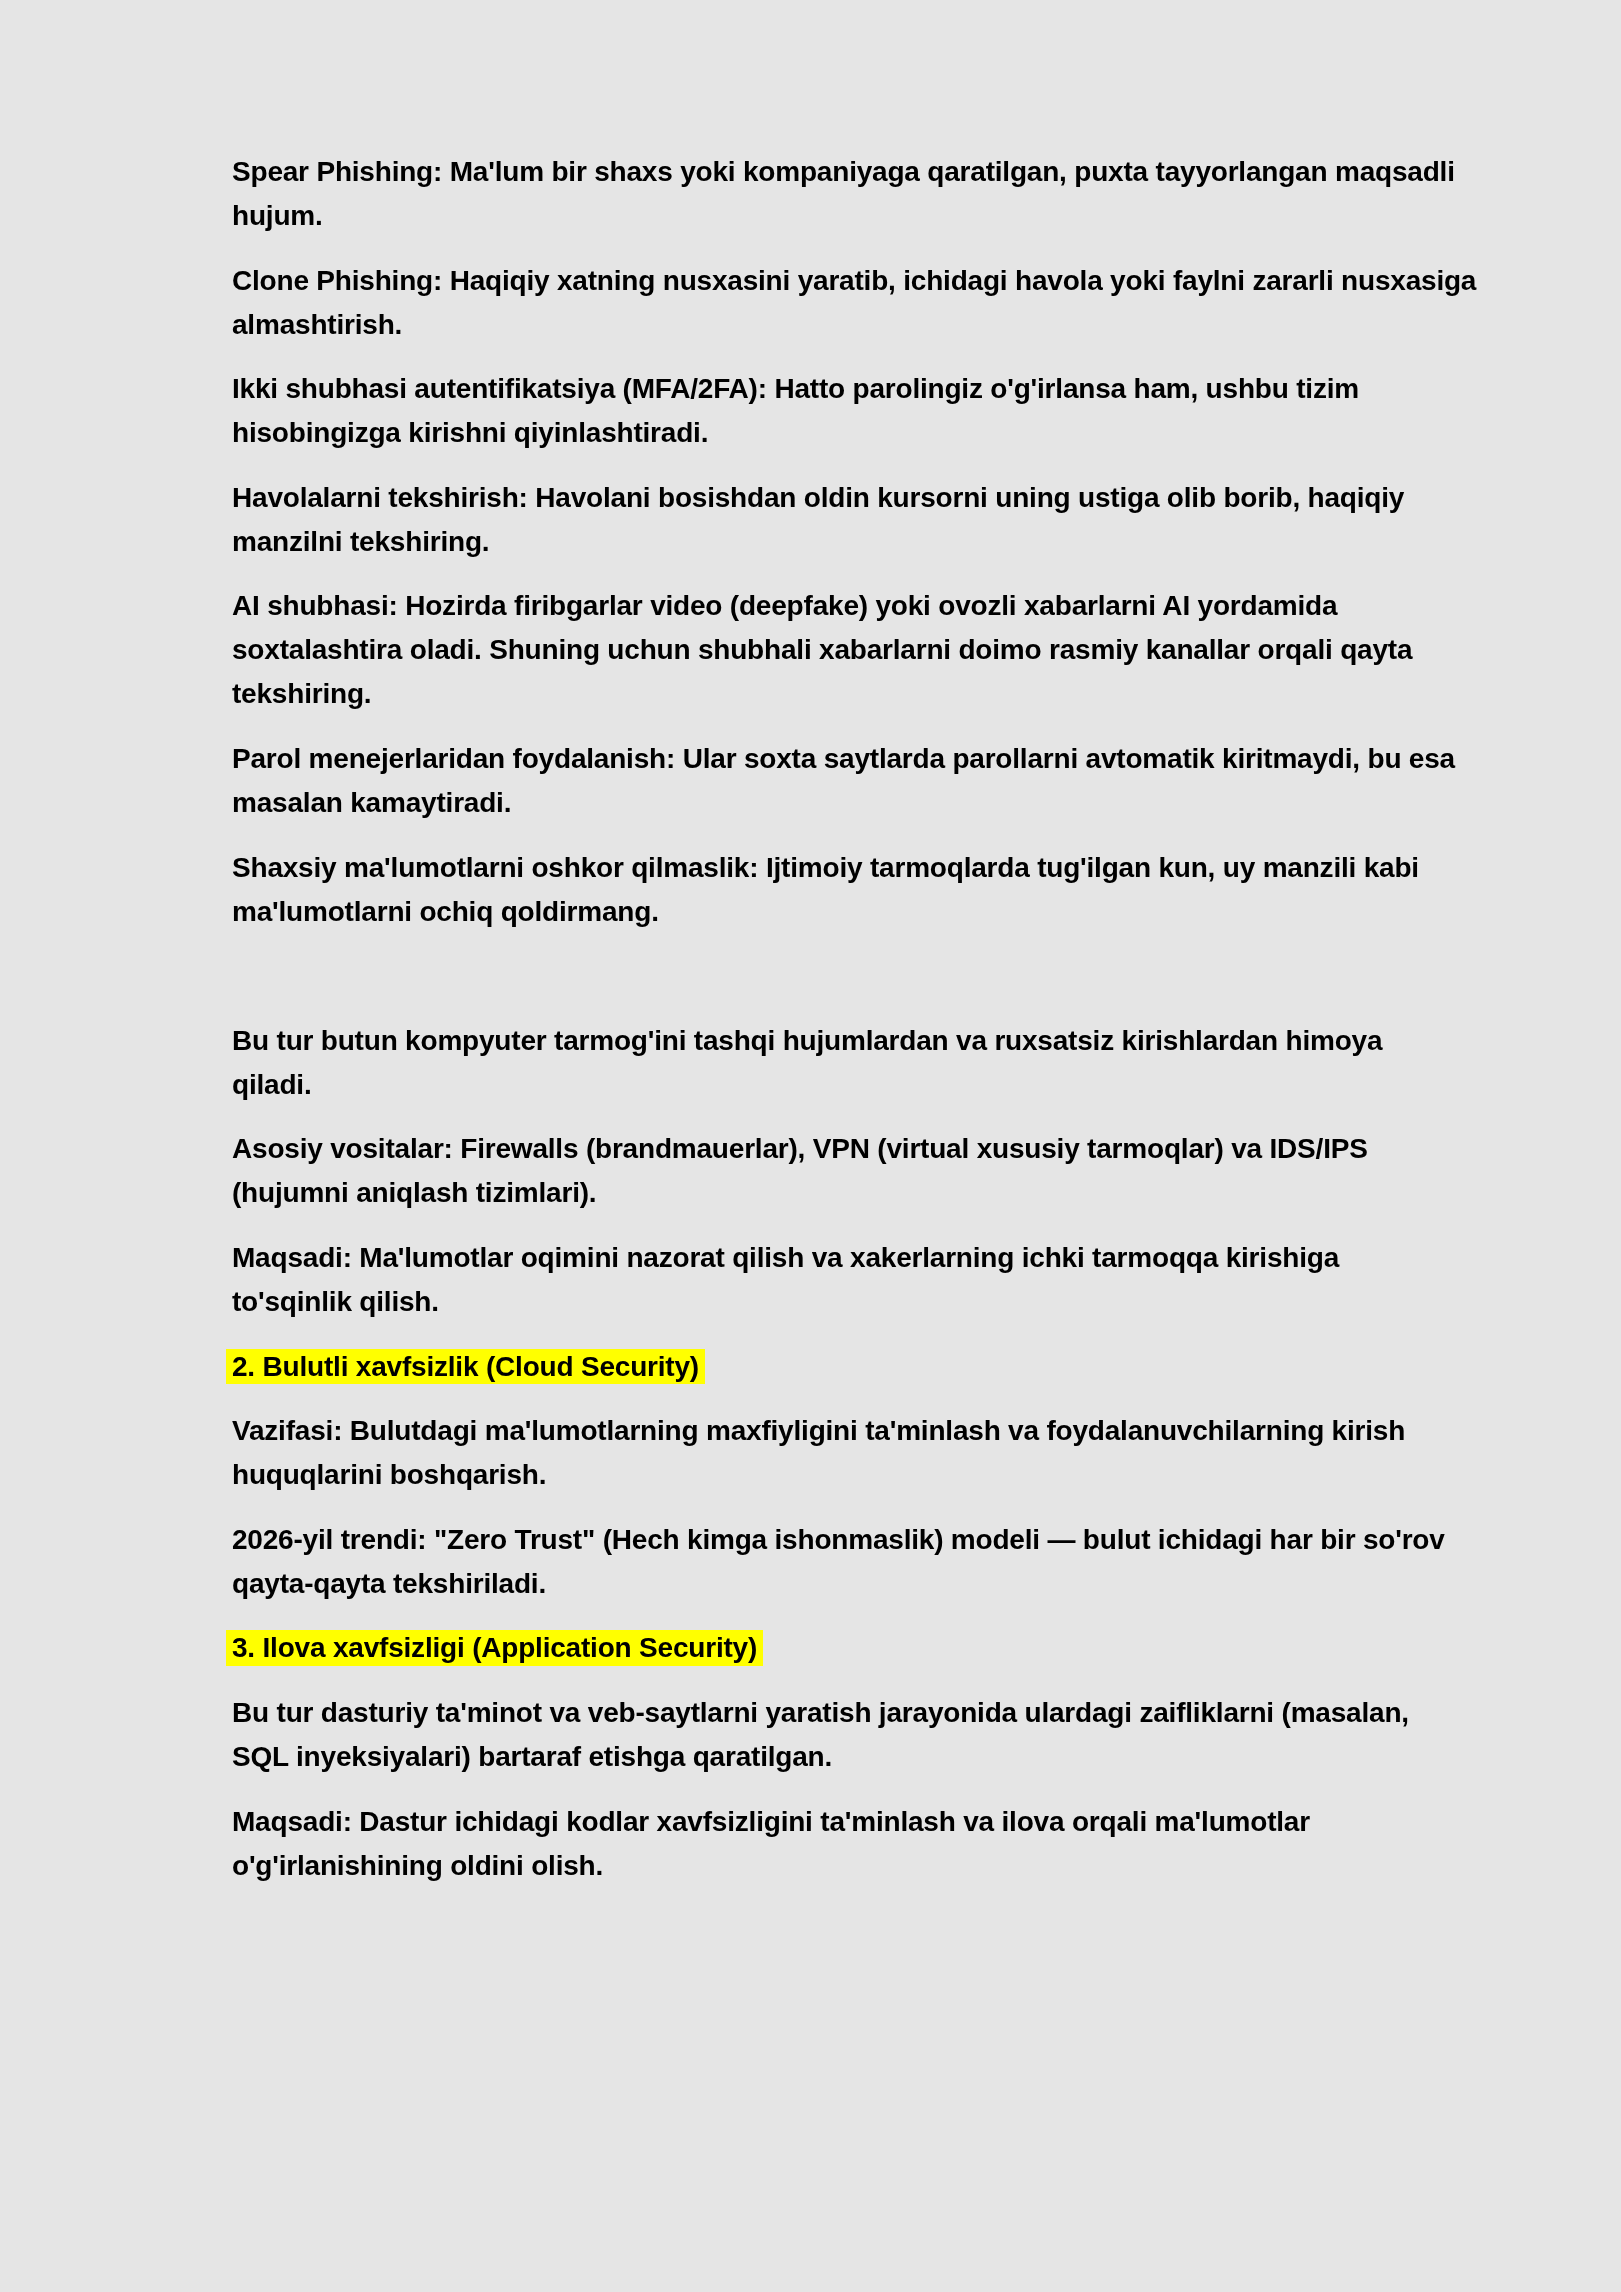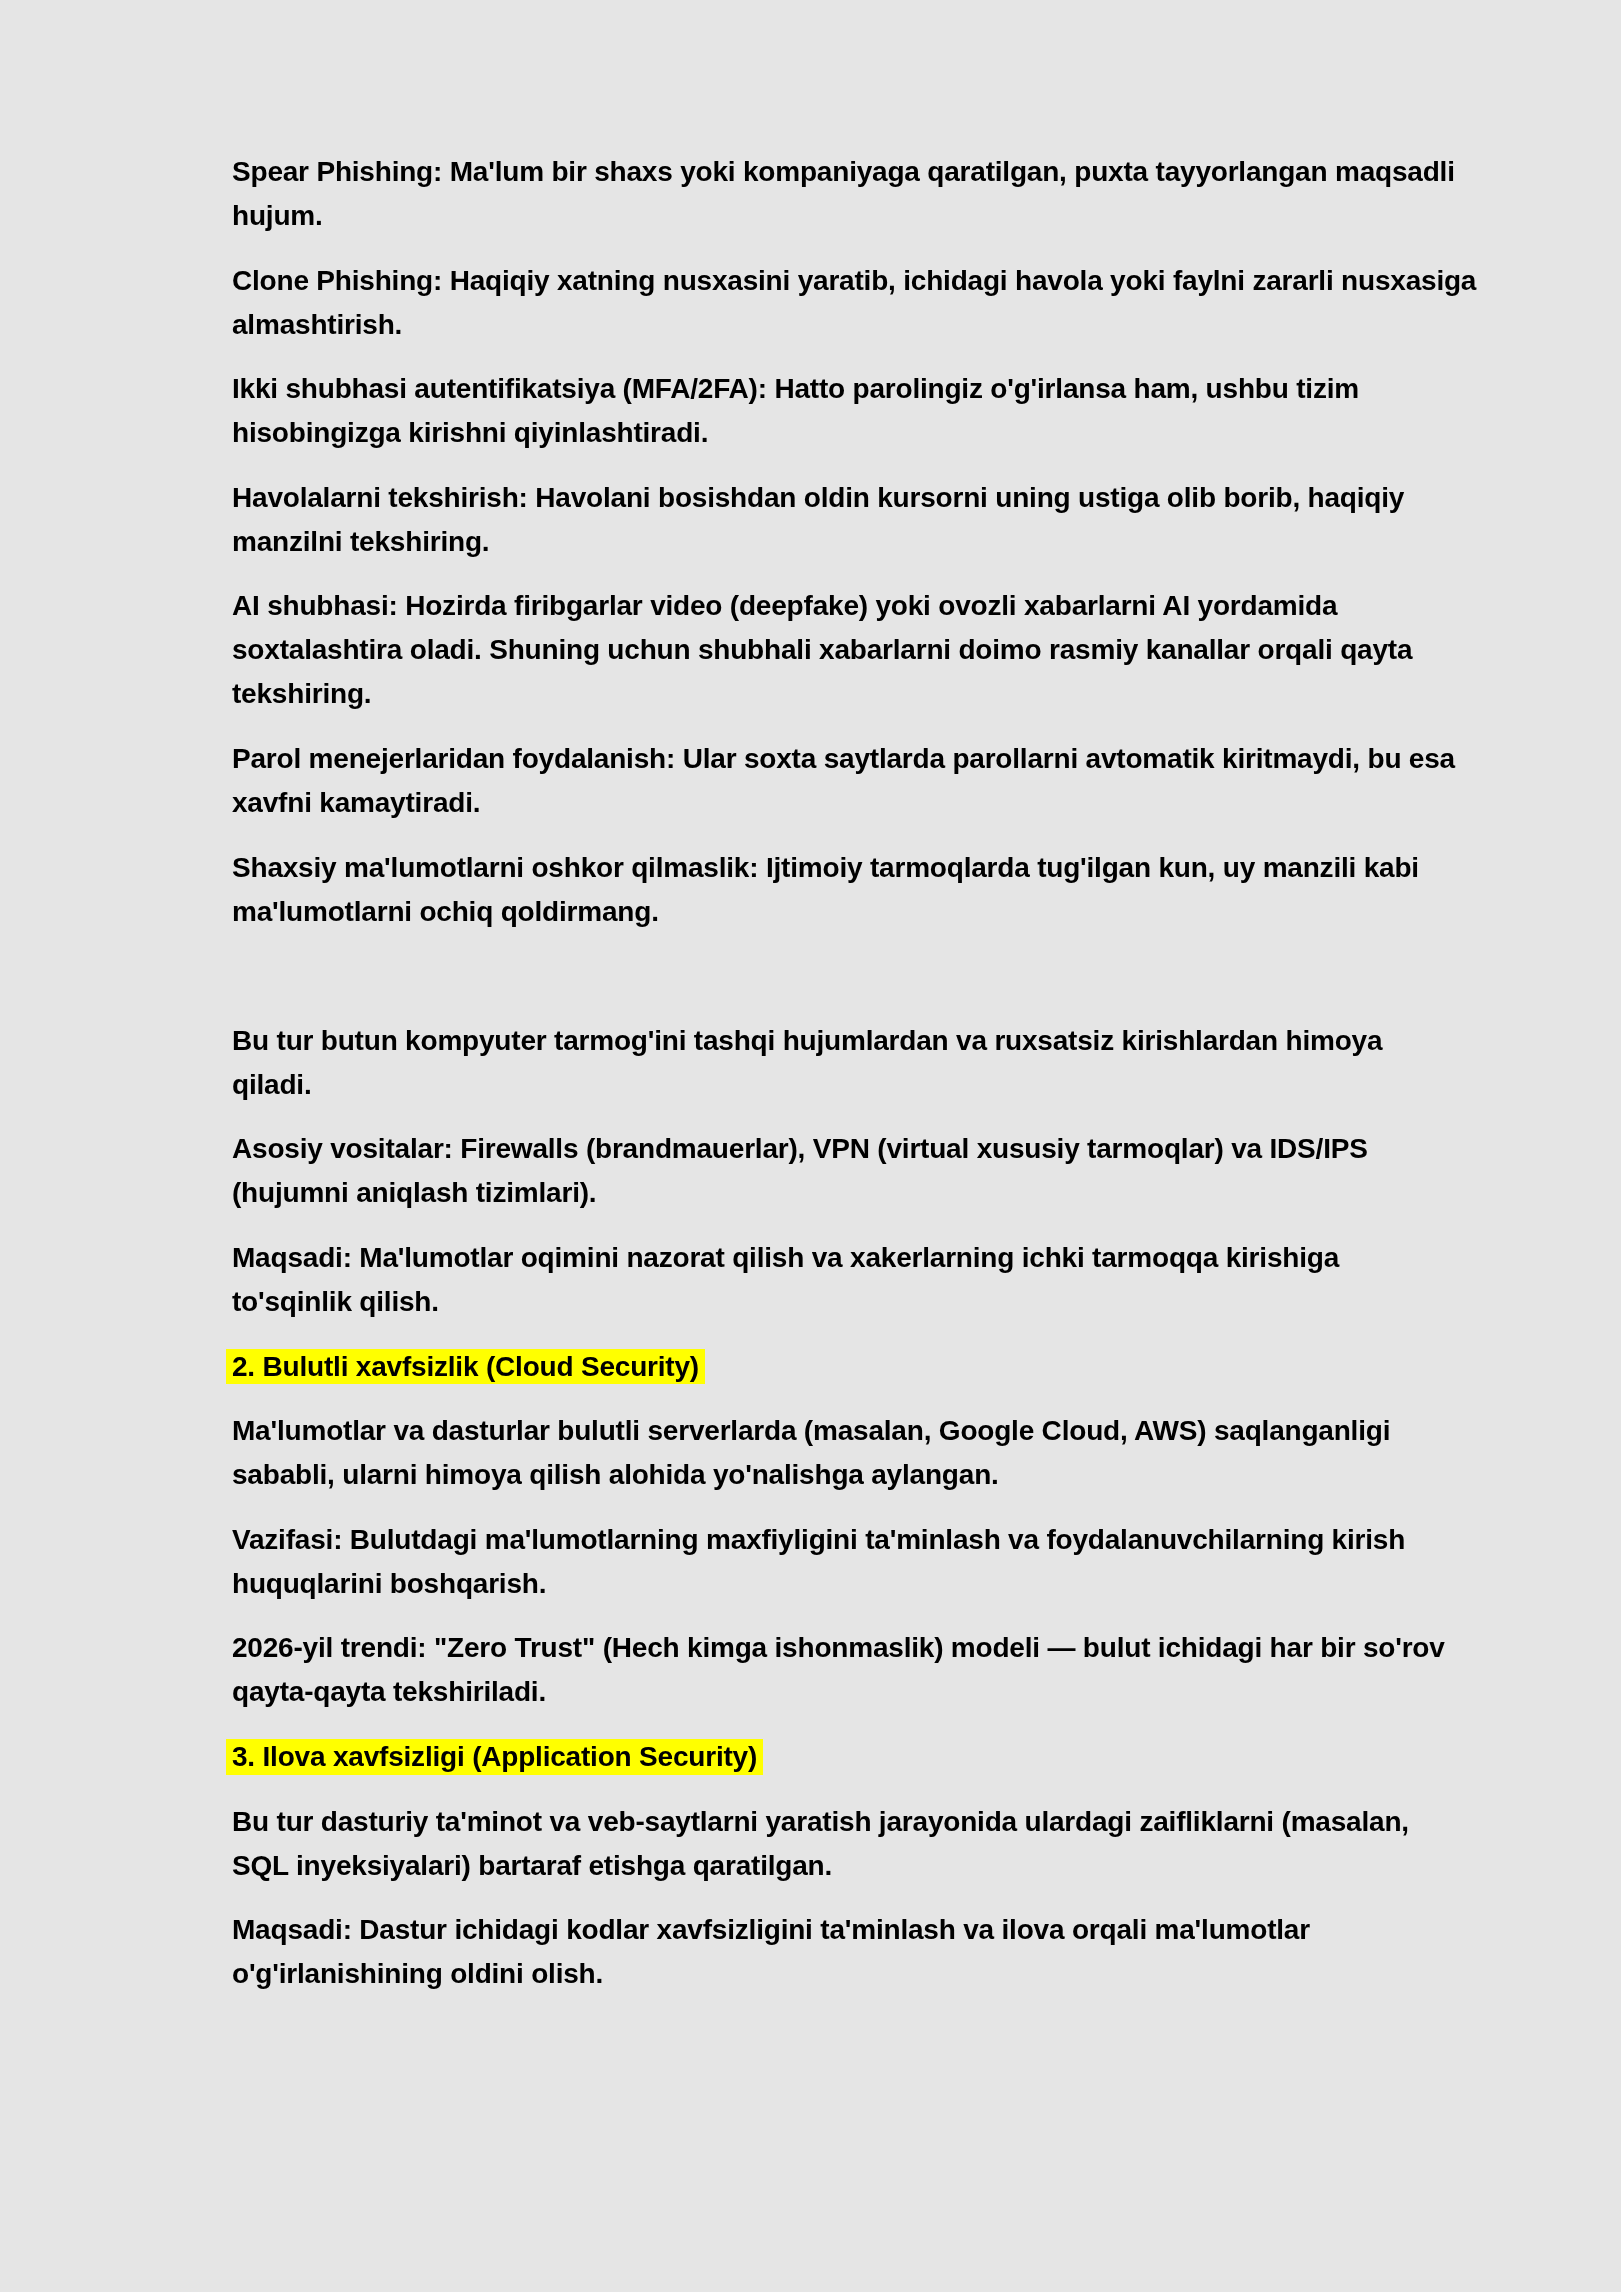--- a/index.html
+++ b/index.html
@@ -60,21 +60,21 @@
         <div class="line">Havolalarni tekshirish: Havolani bosishdan oldin kursorni uning ustiga olib borib, haqiqiy</div>
         <div class="line">manzilni tekshiring.</div>
       </div>
       <div class="para">
         <div class="line">AI shubhasi: Hozirda firibgarlar video (deepfake) yoki ovozli xabarlarni AI yordamida</div>
         <div class="line">soxtalashtira oladi. Shuning uchun shubhali xabarlarni doimo rasmiy kanallar orqali qayta</div>
         <div class="line">tekshiring.</div>
       </div>
       <div class="para">
         <div class="line">Parol menejerlaridan foydalanish: Ular soxta saytlarda parollarni avtomatik kiritmaydi, bu esa</div>
-        <div class="line">xavfni kamaytiradi.</div>
+        <div class="line">masalan kamaytiradi.</div>
       </div>
       <div class="para">
         <div class="line">Shaxsiy ma'lumotlarni oshkor qilmaslik: Ijtimoiy tarmoqlarda tug'ilgan kun, uy manzili kabi</div>
         <div class="line">ma'lumotlarni ochiq qoldirmang.</div>
       </div>
       <div class="para">
         <div class="line">&nbsp;</div>
       </div>
       <div class="para">
         <div class="line">Bu tur butun kompyuter tarmog'ini tashqi hujumlardan va ruxsatsiz kirishlardan himoya</div>
@@ -83,24 +83,20 @@
       <div class="para">
         <div class="line">Asosiy vositalar: Firewalls (brandmauerlar), VPN (virtual xususiy tarmoqlar) va IDS/IPS</div>
         <div class="line">(hujumni aniqlash tizimlari).</div>
       </div>
       <div class="para">
         <div class="line">Maqsadi: Ma'lumotlar oqimini nazorat qilish va xakerlarning ichki tarmoqqa kirishiga</div>
         <div class="line">to'sqinlik qilish.</div>
       </div>
       <div class="para">
         <div class="line"><span class="hl">2. Bulutli xavfsizlik (Cloud Security)</span></div>
-      </div>
-      <div class="para">
-        <div class="line">Ma'lumotlar va dasturlar bulutli serverlarda (masalan, Google Cloud, AWS) saqlanganligi</div>
-        <div class="line">sababli, ularni himoya qilish alohida yo'nalishga aylangan.</div>
       </div>
       <div class="para">
         <div class="line">Vazifasi: Bulutdagi ma'lumotlarning maxfiyligini ta'minlash va foydalanuvchilarning kirish</div>
         <div class="line">huquqlarini boshqarish.</div>
       </div>
       <div class="para">
         <div class="line">2026-yil trendi: "Zero Trust" (Hech kimga ishonmaslik) modeli — bulut ichidagi har bir so'rov</div>
         <div class="line">qayta-qayta tekshiriladi.</div>
       </div>
       <div class="para">

